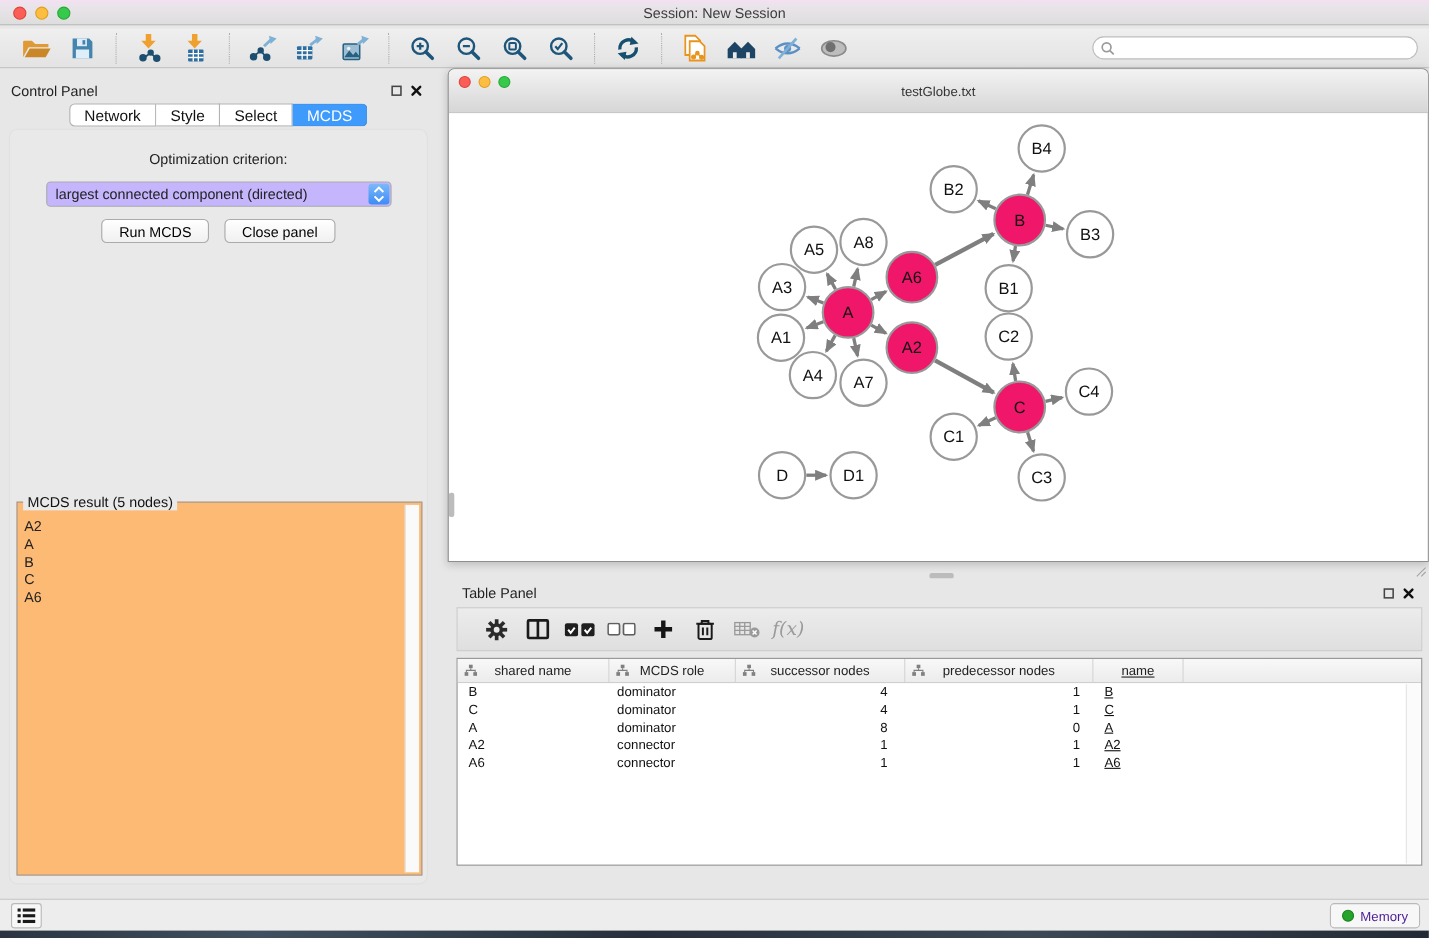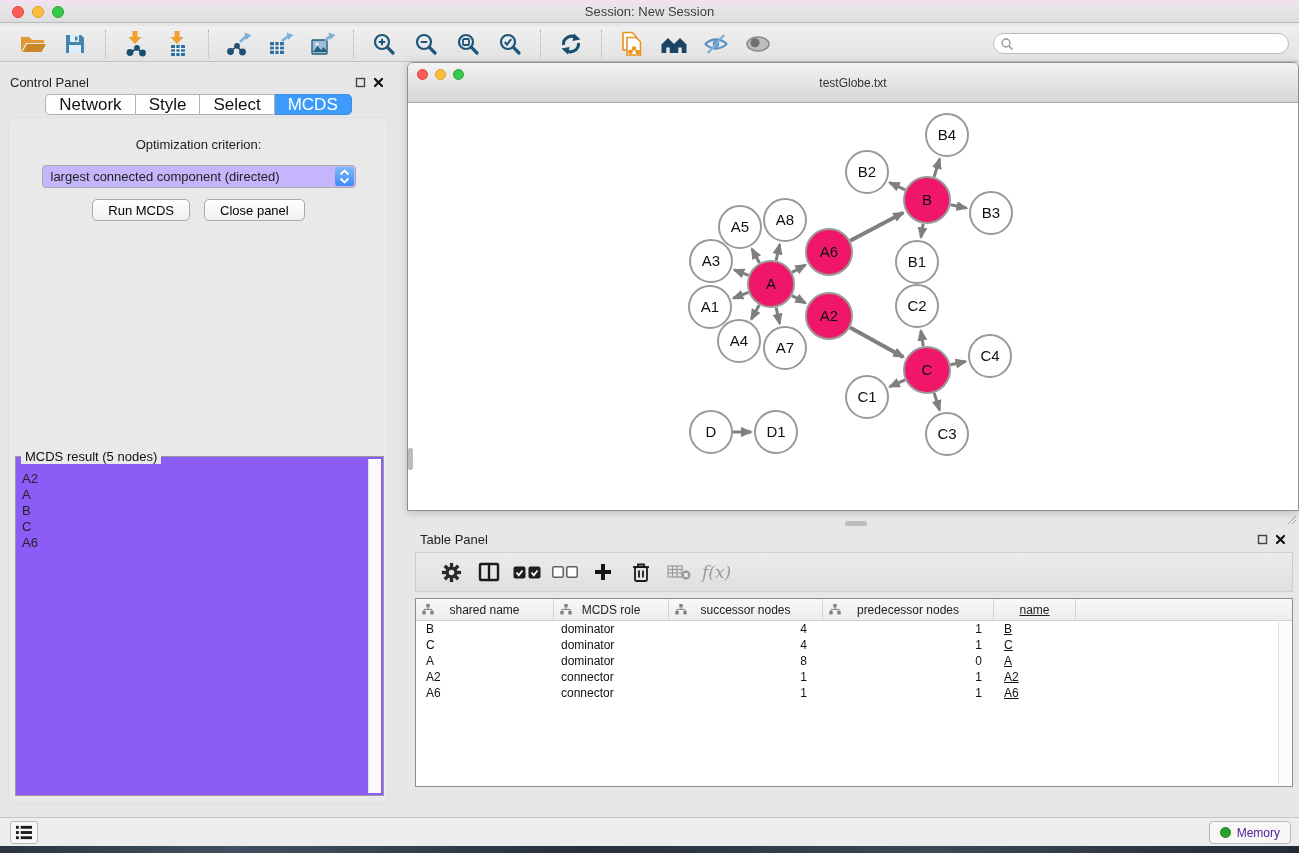--- a/index.html
+++ b/index.html
@@ -49,21 +49,21 @@
   .panel-header {
     height:28px; display:flex; align-items:flex-end; padding:0 10px;
     font-size:13px; color:#222;
   }
   .panel-header .spacer { flex:1; }
   .ph-icon { width:18px; height:16px; display:flex; align-items:center; justify-content:center; }
   .cp-tabs { display:flex; justify-content:center; margin-top:4px; }
   .tab {
     height:21px; padding:0 13px; display:flex; align-items:center;
     background:#fff; border:1px solid #b3b3b3; border-left:none;
-    font-size:17px; color:#111;
+    font-size:14px; color:#111;
   }
   .tab:first-child { border-left:1px solid #b3b3b3; border-radius:5px 0 0 5px; }
   .tab:last-child { border-radius:0 5px 5px 0; }
   .tab.active { background:#3e9afb; border-color:#3e8ee2; color:#fff; }
   .cp-content {
     position:absolute; left:8px; top:55px; width:381px; height:687px;
     background:#e9e9e9; border-radius:8px; border:1px solid #e0e0e0;
   }
   .opt-label { text-align:center; margin-top:19px; font-size:13px; }
   .dropdown {
@@ -76,21 +76,21 @@
     background:linear-gradient(#7db9f9,#3c8cf6); border-radius:3px;
     display:flex; align-items:center; justify-content:center;
   }
   .btn-row { display:flex; justify-content:center; gap:14px; margin-top:11px; }
   .pbtn {
     height:22px; padding:0 15px; font-size:13px; font-family:"Liberation Sans",sans-serif;
     background:linear-gradient(#ffffff,#f0f0f0); border:1px solid #ababab; border-radius:5px;
   }
   .result-group {
     position:absolute; left:6px; top:338px; width:369px; height:340px;
-    border:1px solid #9a9a9a; background:#8b5cf6;
+    border:1px solid #9a9a9a; background:#fdba74;
   }
   .result-legend {
     position:absolute; top:-8px; left:5px; padding:0 4px;
     background:#e9e9e9; font-size:13px; color:#111;
   }
   .result-list { position:absolute; inset:2px; padding:12px 0 0 4px; font-size:13px; line-height:16px; overflow:hidden; }
   .result-scroll {
     position:absolute; top:2px; right:2px; bottom:2px; width:13px;
     background:#fafafa; border-left:1px solid #e2e2e2;
   }

